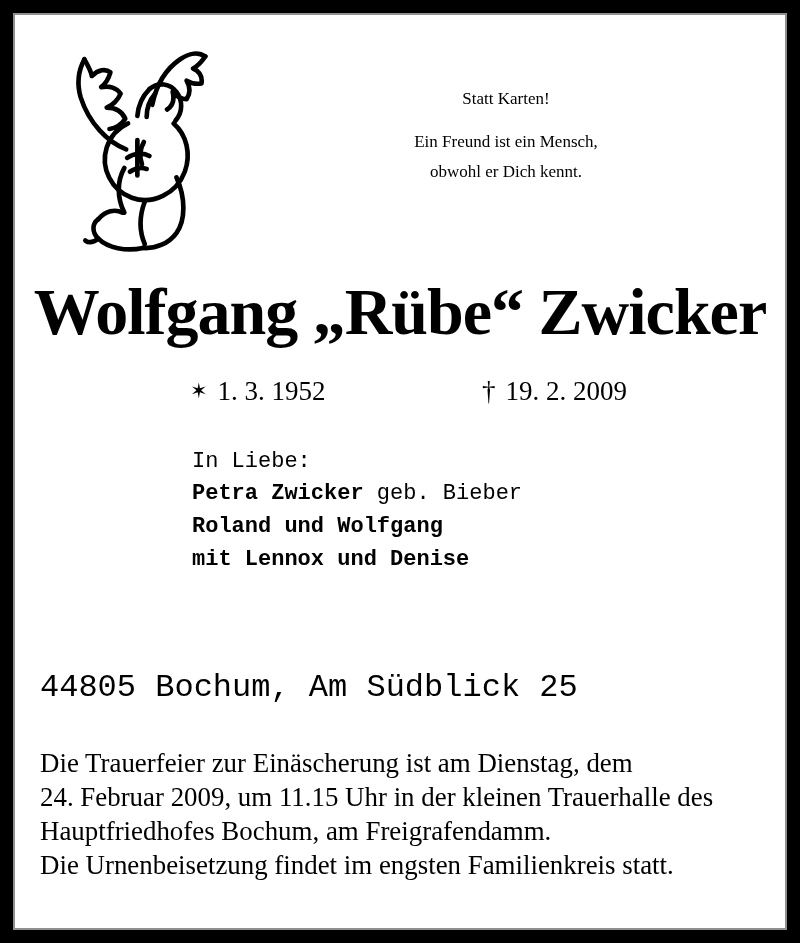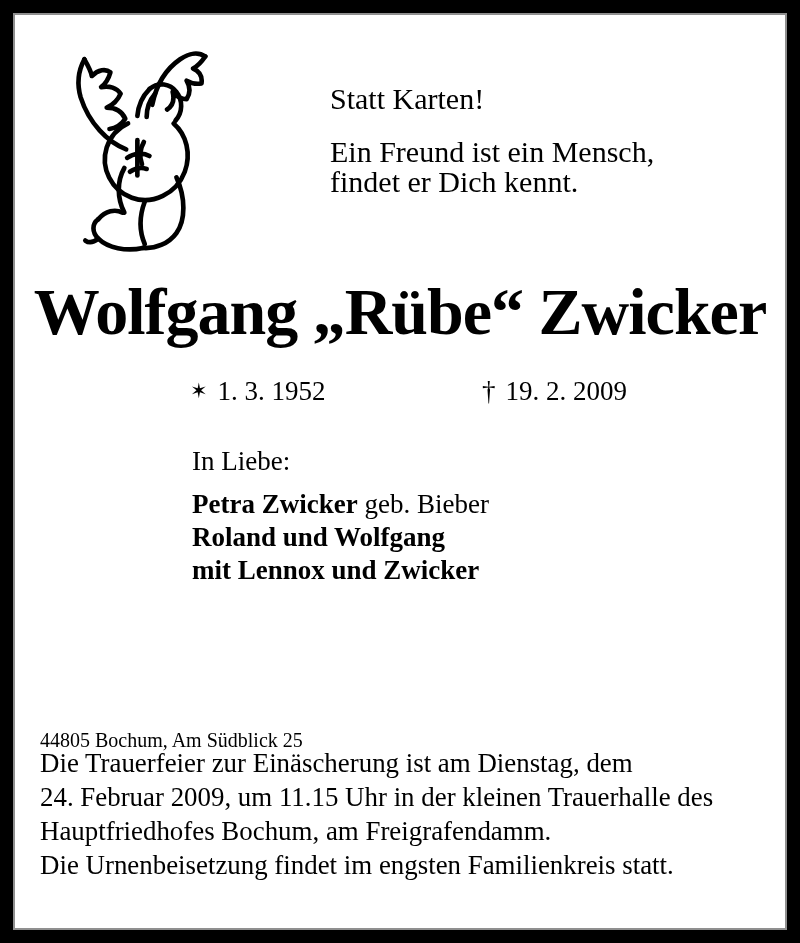--- a/index.html
+++ b/index.html
@@ -16,42 +16,42 @@
     position:absolute;left:13px;top:13px;right:13px;bottom:13px;
     background:#fff;
     border:2px solid #8f8f8f;
   }
   .abs{position:absolute;}
 
   
   .angel{left:50px;top:22px;width:158px;height:240px;}
 
   
-  .header-block{left:330px;top:84px;width:352px;text-align:left;font-size:30px;line-height:30px;}
-  .poem{margin-top:23px;}
+  .header-block{left:330px;top:84px;width:352px;text-align:center;font-size:17px;line-height:30px;}
+  .poem{margin-top:13px;}
 
   
   .name-block{left:0;top:281px;width:800px;text-align:center;
     font-size:66px;line-height:62px;font-weight:bold;letter-spacing:-1px;white-space:nowrap;}
 
   
   .date{font-size:27px;line-height:30px;white-space:nowrap;}
   .birth{left:190px;top:376px;}
   .death{left:482px;top:376px;}
   .dsym{display:inline-block;margin-right:10px;}
   .birth .dsym{font-size:21px;vertical-align:2px;}
 
   
-  .mourners{left:192px;top:446px;font-size:27px;line-height:33px;white-space:nowrap;}
+  .mourners{left:192px;top:446px;font-size:22px;line-height:33px;white-space:nowrap;font-family:Liberation Mono, monospace;}
   .mourners .intro{line-height:31px;}
-  .mourners .names{margin-top:11px;}
+  .mourners .names{margin-top:0;}
   .mourners .bold{font-weight:bold;}
 
   
-  .address{left:40px;top:724px;font-size:20px;line-height:32px;white-space:nowrap;}
+  .address{left:40px;top:672px;font-size:32px;line-height:32px;white-space:nowrap;font-family:Liberation Mono, monospace;}
 
   
   .funeral{left:40px;top:746px;font-size:28px;line-height:34px;white-space:nowrap;
     transform:scaleX(0.96);transform-origin:left top;}
 </style>
 </head>
 <body>
 
 <div class="page">
   <div class="inner"></div>
@@ -85,39 +85,39 @@
       <path d="M80,196 C72,180 72,162 80,148"></path>
       <path d="M102,184 C96,200 96,216 102,230"></path>
       <path d="M52,224 C47,228 42,229 38,226"></path>
     </svg>
   </div>
 
   <div class="abs header-block">
     <div>Statt Karten!</div>
     <div class="poem">
       <div>Ein Freund ist ein Mensch,</div>
-      <div>findet er Dich kennt.</div>
+      <div>obwohl er Dich kennt.</div>
     </div>
   </div>
 
   <div class="abs name-block">Wolfgang „Rübe“ Zwicker</div>
 
   <div class="abs date birth">
     <span class="dsym">✶</span><span>1. 3. 1952</span>
   </div>
   <div class="abs date death">
     <span class="dsym">†</span><span>19. 2. 2009</span>
   </div>
 
   <div class="abs mourners">
     <div class="intro">In Liebe:</div>
     <div class="names">
       <div><span class="bold">Petra Zwicker</span><span> geb. Bieber</span></div>
       <div><span class="bold">Roland und Wolfgang</span><span></span></div>
-      <div><span class="bold">mit Lennox und Zwicker</span><span></span></div>
+      <div><span class="bold">mit Lennox und Denise</span><span></span></div>
     </div>
   </div>
 
   <div class="abs address">44805 Bochum, Am Südblick 25</div>
 
   <div class="abs funeral">
     <div>Die Trauerfeier zur Einäscherung ist am Dienstag, dem</div>
     <div>24. Februar 2009, um 11.15 Uhr in der kleinen Trauerhalle des</div>
     <div>Hauptfriedhofes Bochum, am Freigrafendamm.</div>
     <div>Die Urnenbeisetzung findet im engsten Familienkreis statt.</div>

